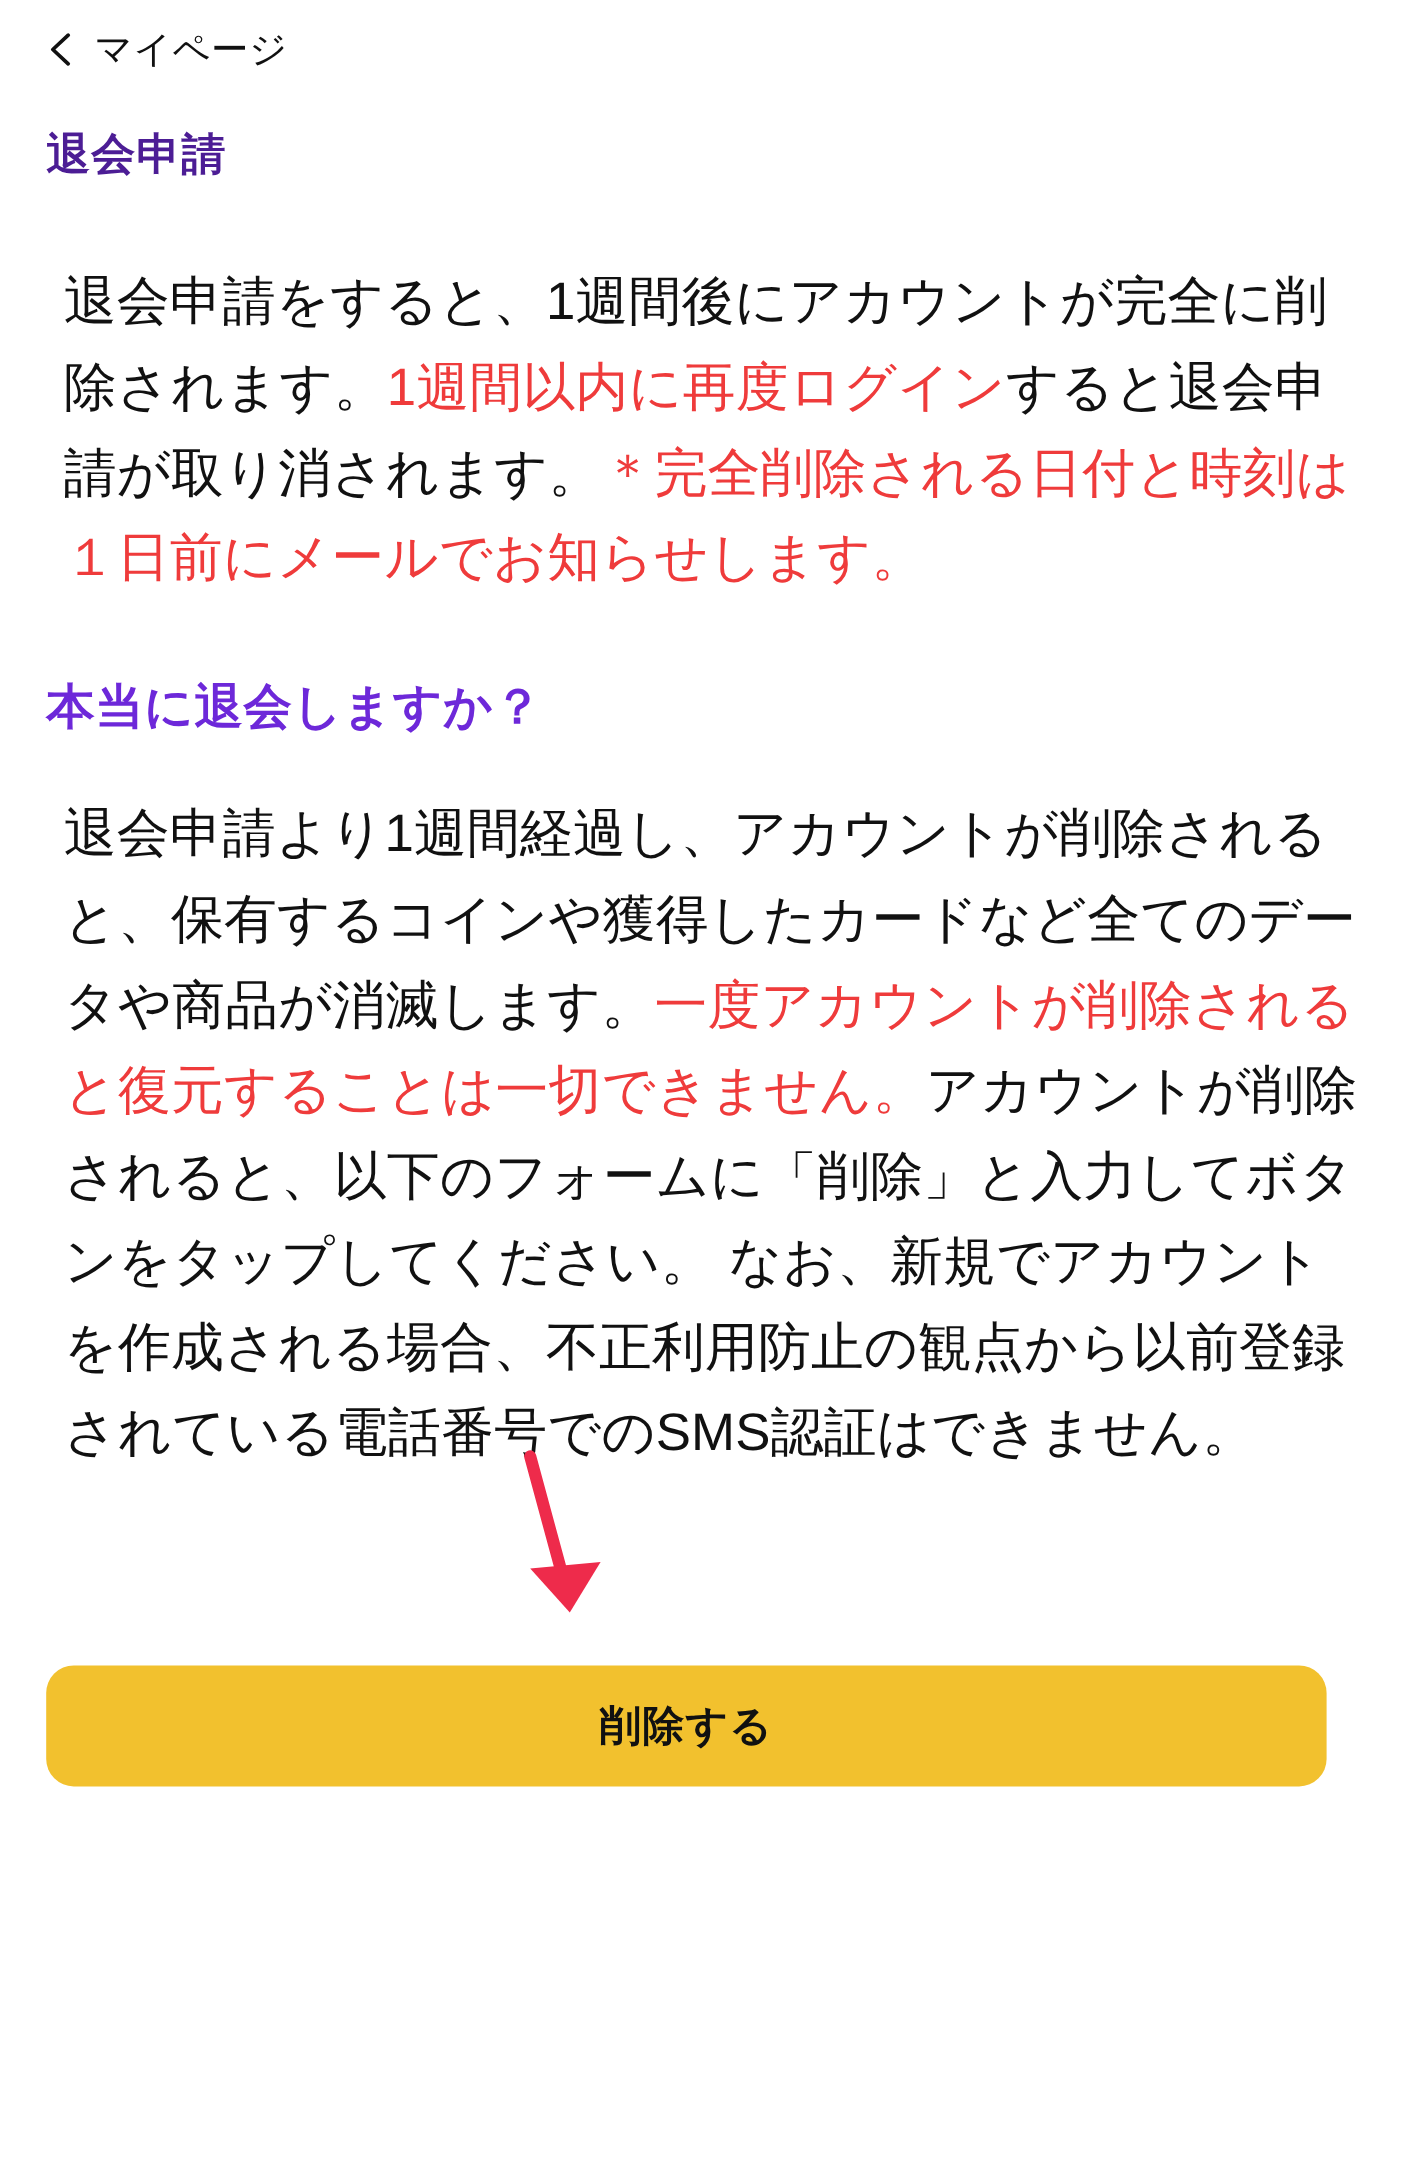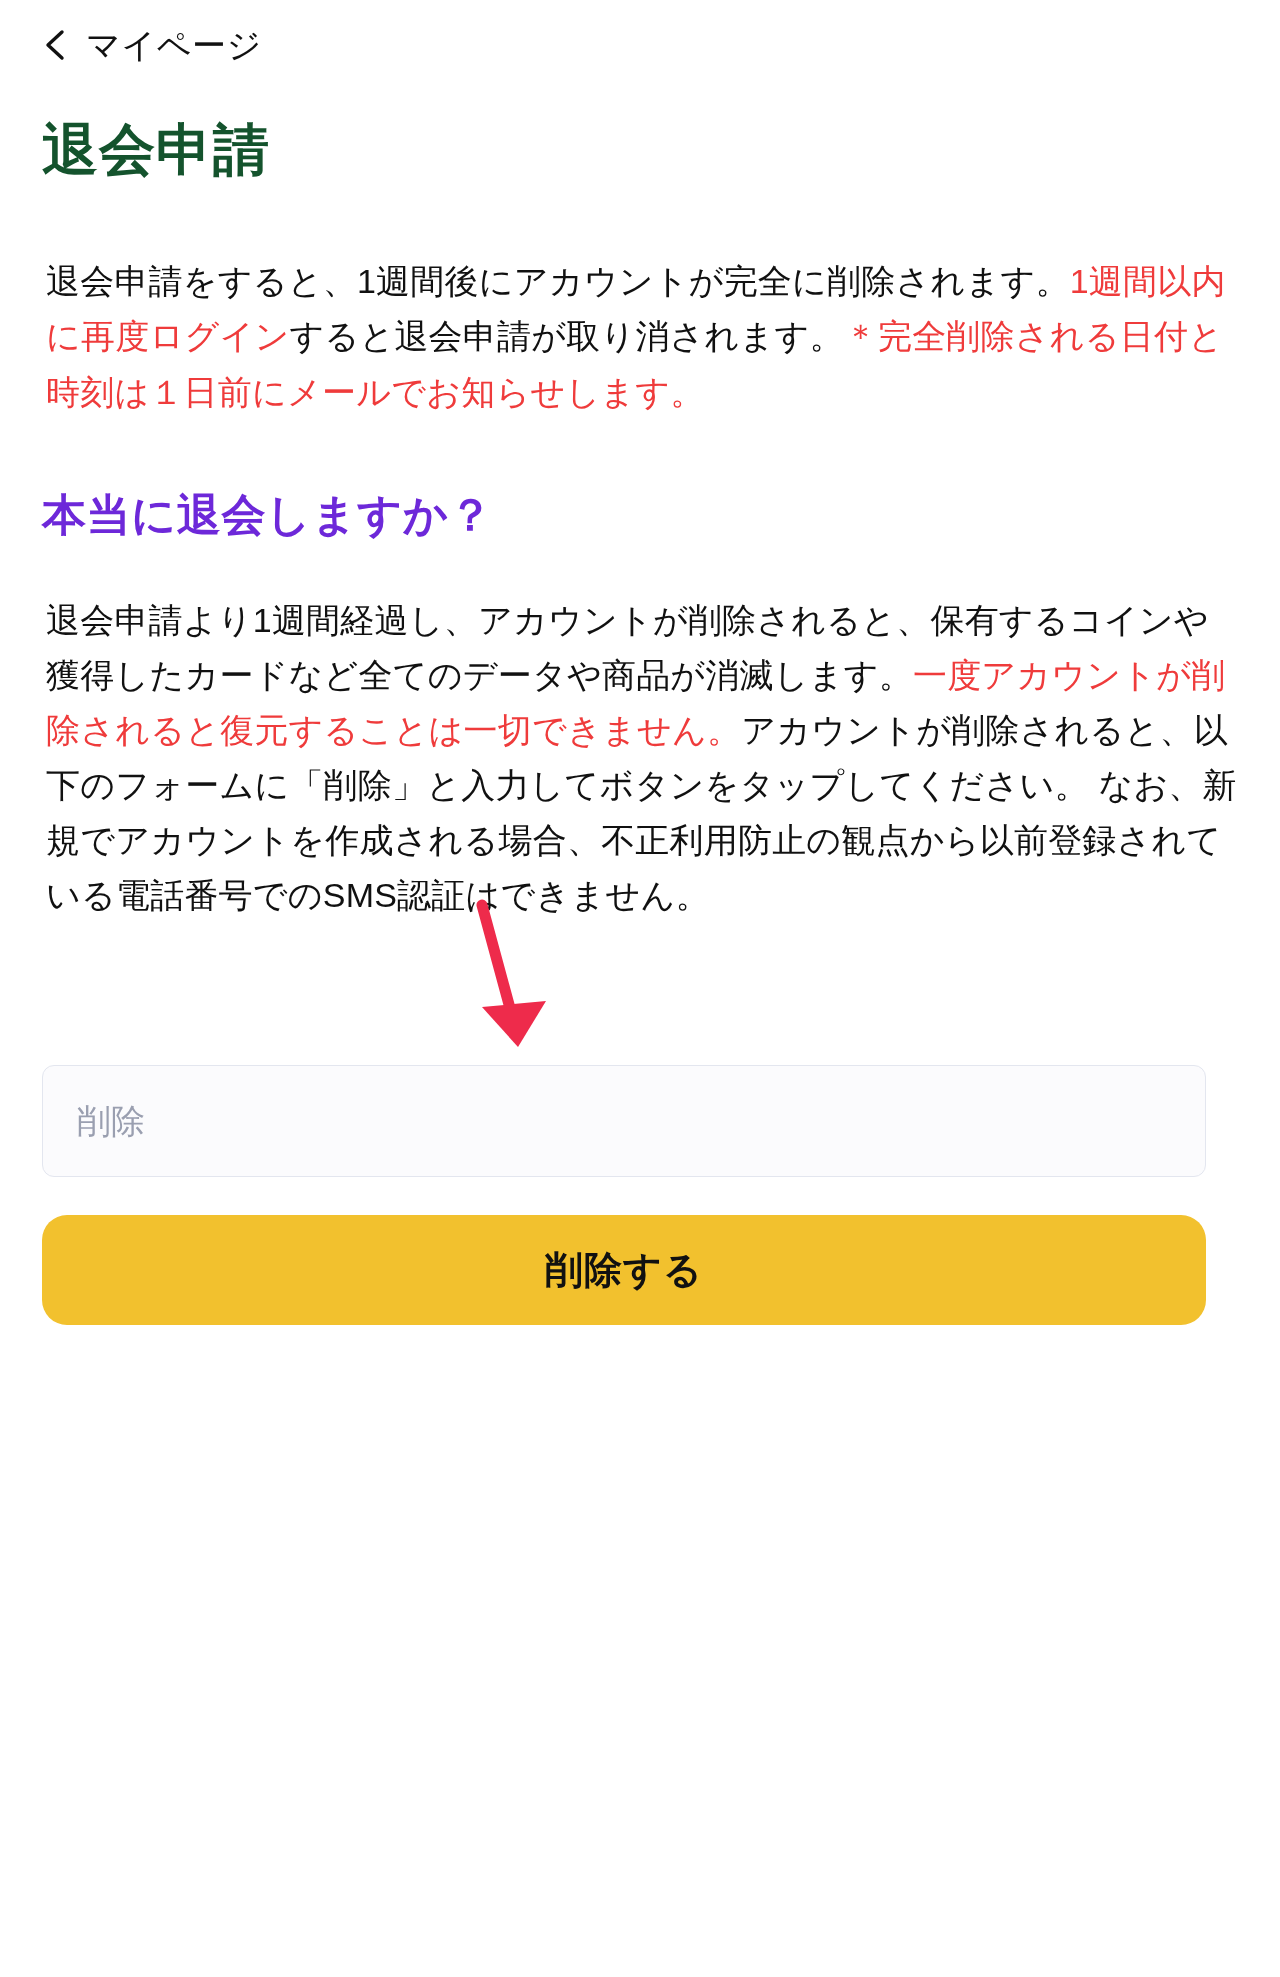--- a/index.html
+++ b/index.html
@@ -43,31 +43,31 @@
     line-height: 1;
     letter-spacing: 0.5px;
     color: #111111;
     font-weight: 400;
   }
   
   .content {
     padding: 0 42px;
   }
   .page-title {
-    font-size: 56px;
+    font-size: 40px;
     font-weight: 700;
     letter-spacing: 1px;
     margin: 58px 0 0 0;
-    color: #14532d;
+    color: #4c1d95;
     line-height: 1.15;
   }
   .paragraph {
-    font-size: 34px;
+    font-size: 48px;
     line-height: 1.62;
-    margin: 72px 0 0 4px;
+    margin: 72px 0 0 16px;
     color: #111111;
     letter-spacing: 0.2px;
   }
   .paragraph.second {
     margin-top: 48px;
   }
   .red {
     color: #ef3b3b;
   }
   .section-heading {
@@ -148,18 +148,17 @@
 
     <p class="paragraph second"><span>退会申請より1週間経過し、アカウントが削除されると、保有するコインや獲得したカードなど全てのデータや商品が消滅します。</span><span class="red">一度アカウントが削除されると復元することは一切できません。</span><span>アカウントが削除されると、以下のフォームに「削除」と入力してボタンをタップしてください。 なお、新規でアカウントを作成される場合、不正利用防止の観点から以前登録されている電話番号でのSMS認証はできません。</span></p>
 
     <div class="arrow-wrap">
       <svg width="130" height="170" viewBox="0 0 130 170" aria-hidden="true">
         <line x1="40" y1="10" x2="72" y2="128" stroke="#ee2b4b" stroke-width="11" stroke-linecap="round"></line>
         <polygon points="76,152 40,112 104,106" fill="#ee2b4b"></polygon>
       </svg>
     </div>
 
-    <input class="delete-input" type="text" placeholder="削除" style="">
 
     <button class="delete-button">削除する</button>
 
   </div>
 </div>
 
 </body></html>

